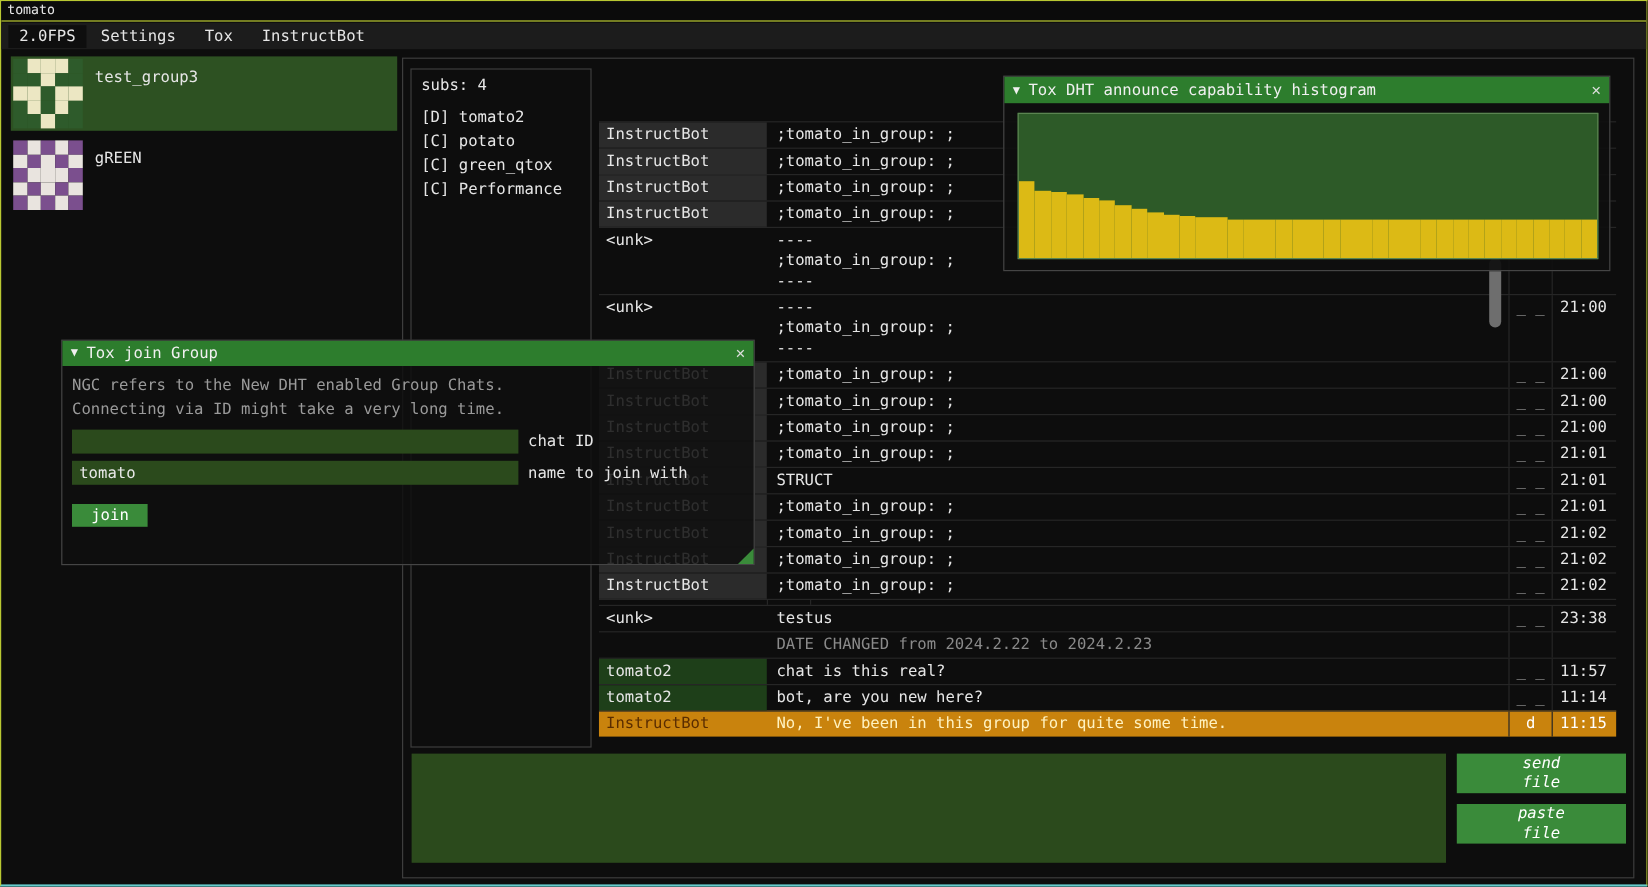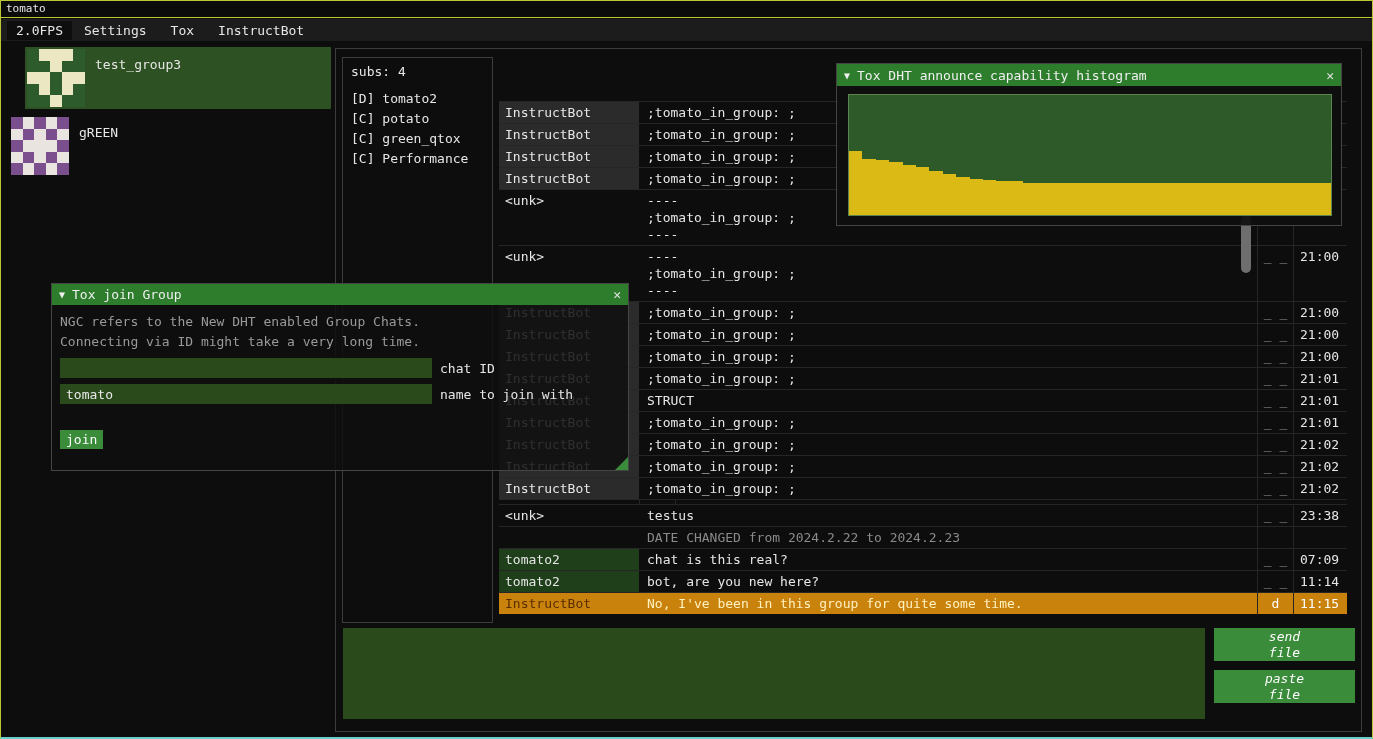--- a/index.html
+++ b/index.html
@@ -11,21 +11,21 @@
 
   .titlebar { position:absolute; left:0; top:0; width:100%; height:17px; background:#0b0b0b;
               border-bottom:1px solid var(--frame-yellow); font-size:11px; line-height:16px; padding-left:5px; }
   .menubar { position:absolute; left:0; top:18px; width:100%; height:22px; background:var(--menu-bg);
              display:flex; align-items:center; padding-left:6px; }
   .fps { background:#0e0e0e; padding:2px 9px; }
   .menu-item { padding:2px 12px; }
 
   .roster { position:absolute; left:8px; top:46px; width:322px; }
   .roster-row { display:flex; align-items:flex-start; padding:2px; min-height:62px; margin-bottom:6px; }
-  .roster-row.selected { background:var(--selected-green);margin-left:16px; }
+  .roster-row.selected { background:var(--selected-green); }
   .avatar { width:58px; height:58px; flex:none; display:grid;
             grid-template-columns:repeat(5,1fr); grid-template-rows:repeat(5,1fr); }
   .roster-name { padding:8px 0 0 10px; }
 
   .chat { position:absolute; left:334px; top:47px; width:1027px; height:684px; border:1px solid var(--panel-border); }
   .tabstrip { position:absolute; left:163px; top:5px; width:848px; height:23px; border-bottom:1px solid #3e3e3e; }
   .tab { display:inline-block; margin-left:11px; padding:3px 15px; background:#2a2a2a; }
 
   .msgview { position:absolute; left:163px; top:29px; width:848px; height:536px; overflow:hidden; }
   .msgstack { position:absolute; left:0; right:0; bottom:0;margin-top:36px; }
@@ -62,21 +62,21 @@
   .win-title .arrow { font-size:10px; margin-right:7px; }
   .win-close { margin-left:auto; color:#e0e0e0; }
 
   .join-window { left:50px; top:282px; width:578px; height:188px; background:rgba(15,15,15,0.86); z-index:20; }
   .join-body { padding:7px 8px; position:relative; }
   .join-info { color:var(--muted); line-height:20px; }
   .field-row { display:flex; align-items:center; margin-top:6px; }
   .field-input { width:372px; height:20px; background:var(--input-green); border:none; outline:none;
                  color:#e8e8e8; font:inherit; padding:0 6px; }
   .field-label { margin-left:8px; }
-  .join-btn { margin-top:26px; background:var(--button-green); border:none; color:#fff; font:inherit; padding:2px 6px; }
+  .join-btn { margin-top:16px; background:var(--button-green); border:none; color:#fff; font:inherit; padding:2px 16px; }
   .resize-grip { position:absolute; right:0; bottom:0; width:0; height:0;
                  border-left:13px solid transparent; border-bottom:13px solid var(--button-green); }
 
   .hist-window { left:835px; top:62px; width:506px; height:163px; background:rgba(15,15,15,0.93); z-index:15; }
   .hist-window .win-title { height:22px; }
   .plot { position:absolute; left:11px; top:30px; width:484px; height:122px; background:var(--plot-green);
           border:1px solid #5b8451; display:flex; align-items:flex-end; overflow:hidden; }
   .bar { flex:1 1 0; background:var(--histogram-yellow); }
 </style>
 </head>
@@ -269,21 +269,21 @@
           <div class="mrow date">
             <div class="mname"></div>
             <div class="mtext">DATE CHANGED from 2024.2.22 to 2024.2.23</div>
             <div class="mflags"></div>
             <div class="mtime"></div>
           </div>
           <div class="mrow k-self">
             <div class="mname">tomato2</div>
             <div class="mtext">chat is this real?</div>
             <div class="mflags">_ _</div>
-            <div class="mtime">07:09</div>
+            <div class="mtime">11:57</div>
           </div>
           <div class="mrow k-self">
             <div class="mname">tomato2</div>
             <div class="mtext">bot, are you new here?</div>
             <div class="mflags">_ _</div>
             <div class="mtime">11:14</div>
           </div>
           <div class="mrow k-bot highlight">
             <div class="mname">InstructBot</div>
             <div class="mtext">No, I've been in this group for quite some time.</div>

